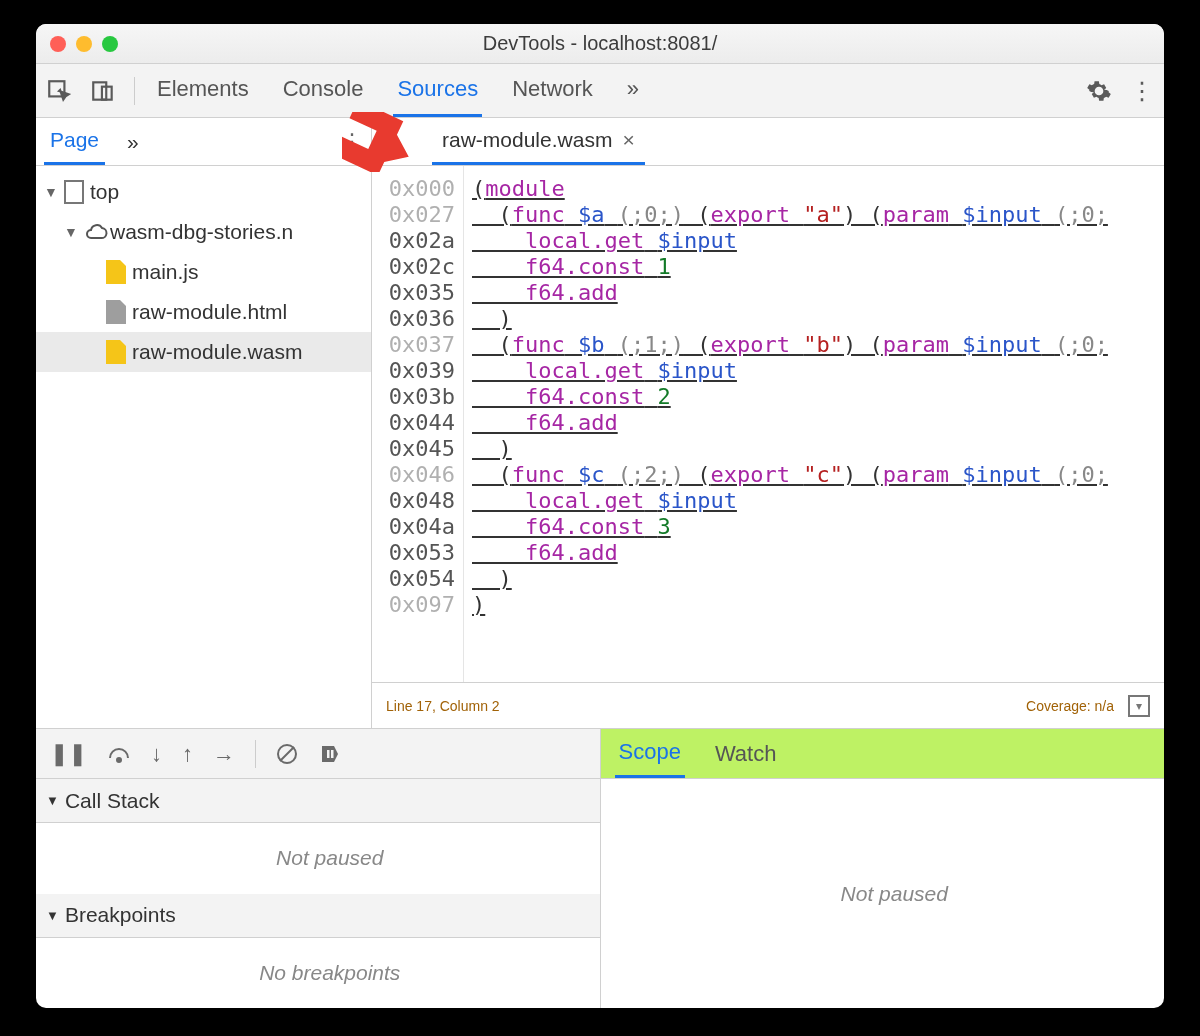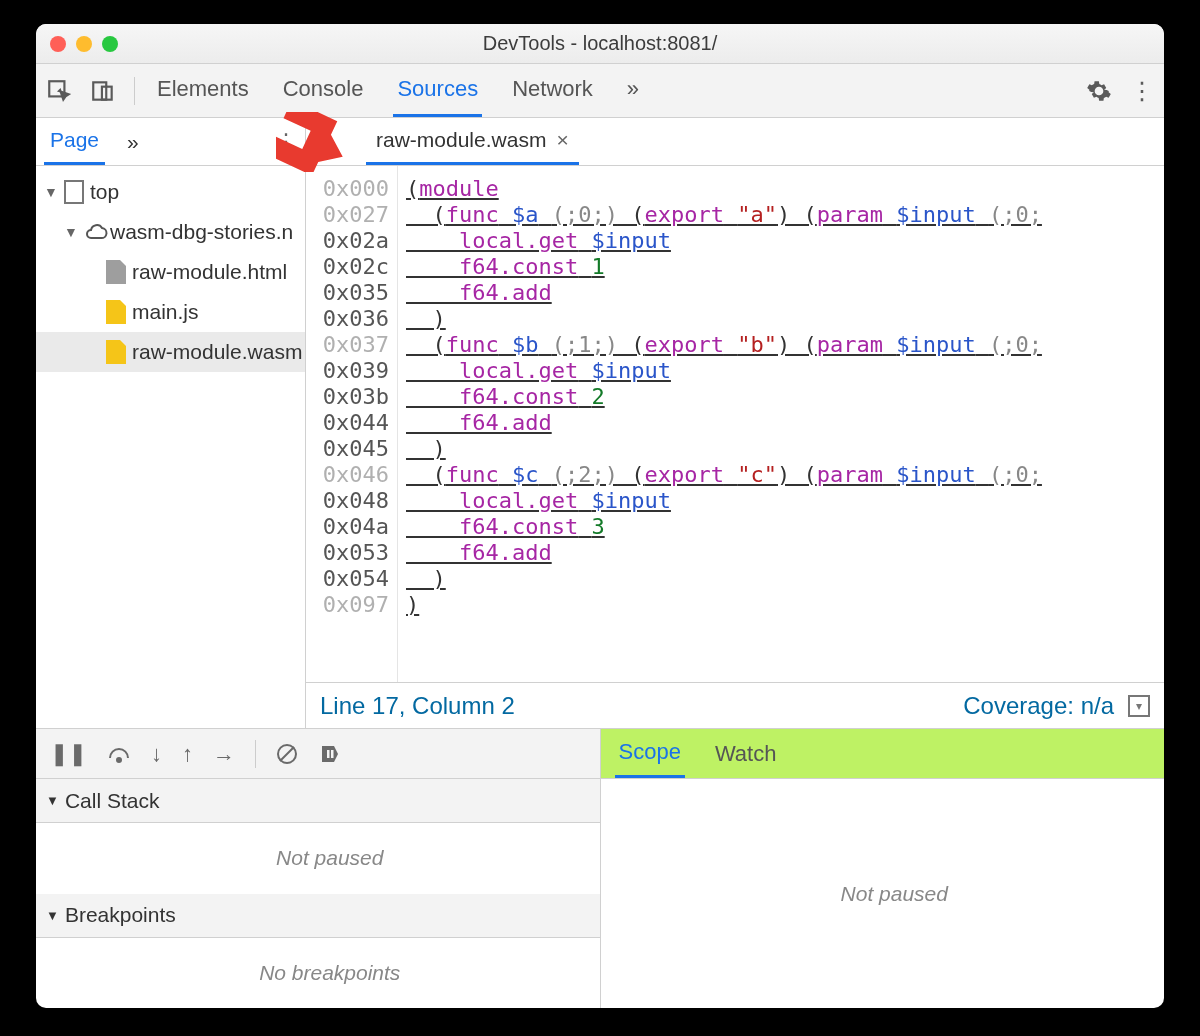--- a/index.html
+++ b/index.html
@@ -11,21 +11,21 @@
 .tl.red { background:#ff5f57; } .tl.yel{background:#febc2e;} .tl.grn{background:#28c840;}
 .titlebar .title { position:absolute; left:0; right:0; text-align:center; font-size:20px; color:#3c3c3c; }
 .toolbar { height: 54px; border-bottom:1px solid #d0d0d0; display:flex; align-items:center; padding:0 10px; gap:18px; background:#f3f3f3; }
 .toolbar .icon { color:#5a5a5a; cursor:pointer; }
 .toolbar .sep { width:1px; height:28px; background:#ccc; }
 .toolbar .tabs { display:flex; gap:26px; font-size:22px; color:#555; }
 .toolbar .tabs .tab { padding:12px 4px; cursor:pointer; }
 .toolbar .tabs .tab.active { color:#1a73e8; border-bottom:3px solid #1a73e8; }
 .toolbar .spacer { flex:1; }
 .main { flex:1; display:flex; min-height:0; }
-.sidebar { width:270px; border-right:1px solid #d0d0d0; display:flex; flex-direction:column; }
+.sidebar { width:336px; border-right:1px solid #d0d0d0; display:flex; flex-direction:column; }
 .side-tabs { height:48px; display:flex; align-items:center; border-bottom:1px solid #d0d0d0; padding:0 8px; gap:16px; font-size:21px; color:#333;}
 .side-tabs .tab { padding:10px 6px; cursor:pointer;}
 .side-tabs .tab.active { color:#1a73e8; border-bottom:3px solid #1a73e8;}
 .side-tabs .sp{flex:1;}
 .tree { padding:6px 0; font-size:21px; color:#333; overflow:hidden; }
 .tree-row { display:flex; align-items:center; height:40px; padding-left:8px; gap:6px; white-space:nowrap; cursor:pointer;}
 .tree-row .caret { width:14px; font-size:14px; color:#666; }
 .tree-row.l1 { padding-left:28px; }
 .tree-row.l2 { padding-left:70px; }
 .tree-row.sel { background:#eaeaea; }
@@ -39,21 +39,21 @@
 .ed-tabs .etab{display:flex;align-items:center;gap:10px;padding:10px 10px; border-bottom:3px solid #1a73e8; color:#1a73e8;}
 .ed-tabs .etab .label{color:#333;}
 .ed-tabs .etab .close{color:#666;cursor:pointer;}
 .arrow { position:absolute; top:-6px; left:-30px; width:70px; height:60px; z-index:10;}
 .code-area { flex:1; display:flex; font-family: ui-monospace, Menlo, monospace; font-size:22px; line-height:26px; overflow:hidden; }
 .gutter { background:#fff; color:#b0b0b0; text-align:right; padding:10px 8px 0 10px; border-right:1px solid #e5e5e5; min-width:92px;}
 .gutter .addr { height:26px; }
 .gutter .addr.dk { color:#555; }
 .code { padding:10px 0 0 8px; white-space:pre; color:#333; overflow:hidden;text-decoration:underline;}
 .kw{color:#a626a4;} .id{color:#2a55c9;} .cm{color:#888;} .st{color:#b52020;} .nm{color:#137a28;}
-.statusbar { height:46px; border-top:1px solid #d0d0d0; display:flex; align-items:center; padding:0 14px; font-size:24px; color:#0369a1; }
+.statusbar { height:46px; border-top:1px solid #d0d0d0; display:flex; align-items:center; padding:0 14px; font-size:14px; color:#a16207; }
 .statusbar .sp{flex:1;}
 .statusbar .sq{width:22px;height:22px;border:2px solid #777; margin-left:14px; display:flex; align-items:center;justify-content:center;}
 .statusbar .sq::after{content:"▾"; font-size:12px; color:#777;}
 .debug { height:280px; border-top:1px solid #d0d0d0; display:flex; }
 .dbg-left{flex:1; border-right:1px solid #d0d0d0; display:flex; flex-direction:column;}
 .dbg-right{flex:1; display:flex; flex-direction:column;}
 .dbg-toolbar{height:50px; border-bottom:1px solid #d0d0d0; display:flex; align-items:center; gap:20px; padding:0 14px; background:#f3f3f3;}
 .dbg-toolbar .di{color:#6a6a6a; font-size:22px; cursor:pointer;}
 .dbg-toolbar .sep{width:1px;height:28px;background:#ccc;}
 .dbg-sec-h{height:44px; background:#f3f3f3; border-bottom:1px solid #d0d0d0; display:flex; align-items:center; padding:0 10px; font-size:21px; color:#333; gap:6px;}
@@ -123,26 +123,26 @@
         <div class="tree-row l1">
           <span class="caret">▼</span>
           <span class="ficon cloud">
             <svg viewBox="0 0 24 24" fill="none" stroke="#555" stroke-width="2">
                 <path d="M17 18H7a4 4 0 010-8 6 6 0 0111-2 5 5 0 01-1 10z"></path>
               </svg>
           </span>
           <span>wasm-dbg-stories.n</span>
         </div>
         <div class="tree-row l2">
+          <span class="ficon yfile"></span>
+          <span>main.js</span>
+        </div>
+        <div class="tree-row l2">
           <span class="ficon file"></span>
           <span>raw-module.html</span>
-        </div>
-        <div class="tree-row l2">
-          <span class="ficon yfile"></span>
-          <span>main.js</span>
         </div>
         <div class="tree-row l2 sel">
           <span class="ficon yfile"></span>
           <span>raw-module.wasm</span>
         </div>
       </div>
     </div>
 
     <div class="editor">
       <div class="ed-tabs">

